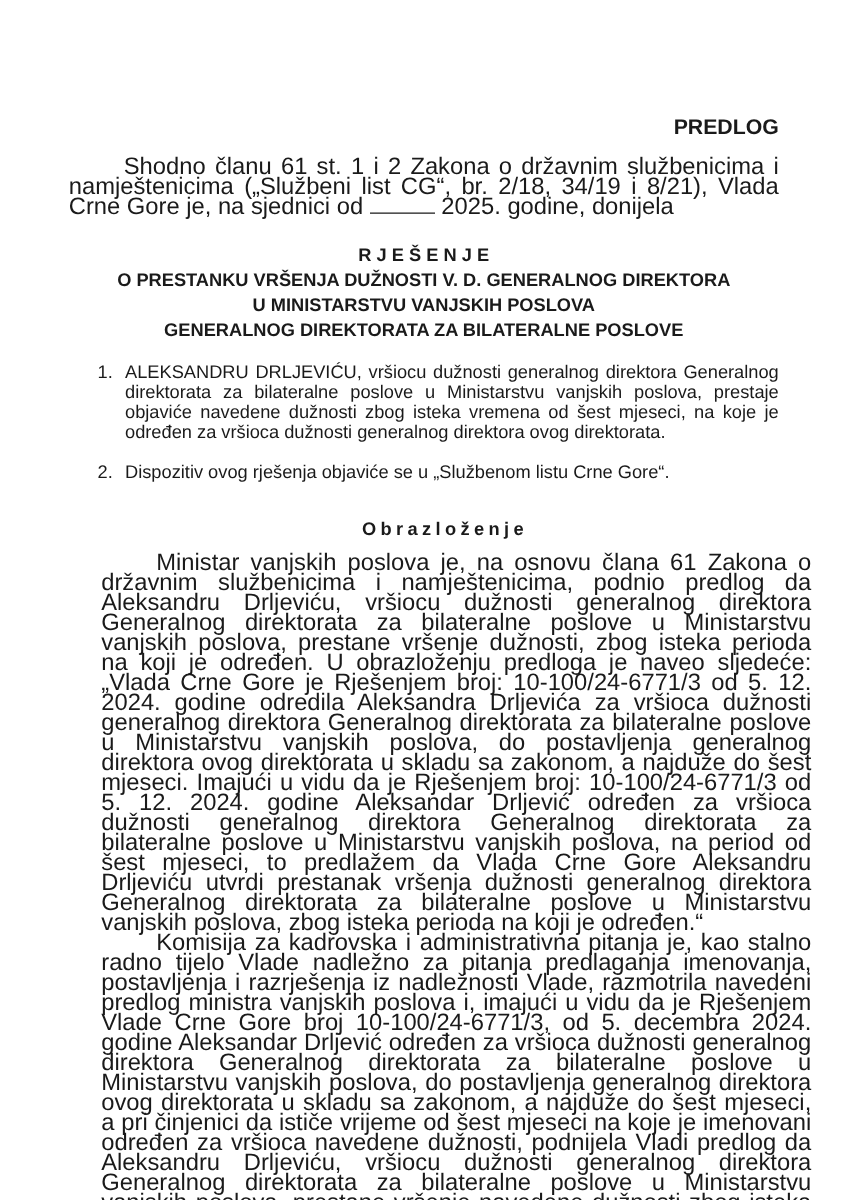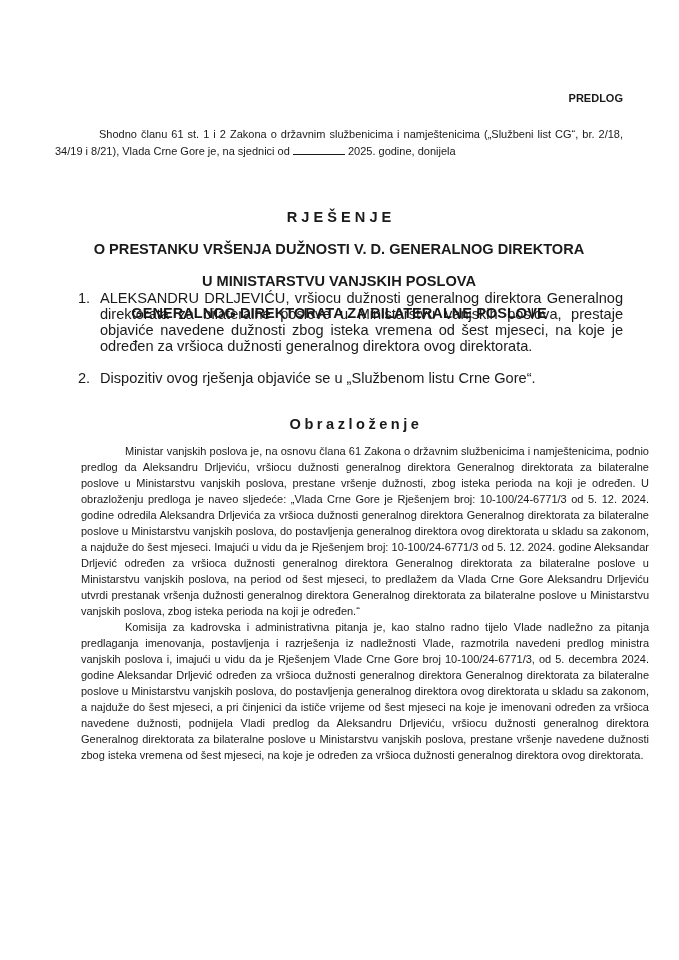--- a/index.html
+++ b/index.html
@@ -1,23 +1,23 @@
 <!DOCTYPE html>
 <html><head>
 <meta charset="utf-8">
 <style>
   html, body { margin: 0; padding: 0; background: #ffffff; }
   body { width: 679px; height: 960px; overflow: hidden; position: relative; color: #1a1a1a; font-family: "Liberation Sans", sans-serif; }
   .page { position: absolute; left: 55px; top: 0; width: 568px; }
-  .predlog { position: absolute; right: 0; top: 92px; font-weight: bold; font-size: 11px; }
-  .para { font-size: 11px; line-height: 16px; text-align: justify; margin: 0; }
+  .predlog { position: absolute; right: 0; top: 92px; font-weight: bold; font-size: 17px; }
+  .para { font-size: 19px; line-height: 16px; text-align: justify; margin: 0; }
   .indent { text-indent: 44px; }
   .intro { position: absolute; top: 126px; left: 0; width: 568px; }
   .title-block { position: absolute; top: 193px; left: 0; width: 568px; text-align: center; font-weight: bold; font-size: 14.6px; line-height: 16px; }
-  .title-block div { margin: 16px; }
+  .title-block div { margin: 4px; }
   .list { position: absolute; top: 290px; left: 0; width: 568px; }
   .item { position: relative; padding-left: 45px; font-size: 14.6px; line-height: 16px; text-align: justify; }
   .item .num { position: absolute; left: 23px; top: 0; }
   .item + .item { margin-top: 16px; }
   .obraz { position: absolute; top: 416px; left: 17px; width: 568px; text-align: center; font-weight: bold; font-size: 14.6px; letter-spacing: 3.5px; }
   .body-text { position: absolute; top: 443px; left: 0; width: 568px; margin-left: 26px; }
   .blank { display: inline-block; width: 52px; border-bottom: 1px solid #1a1a1a; height: 12px; vertical-align: baseline; }
   b { font-weight: normal; }
 </style>
 </head>

